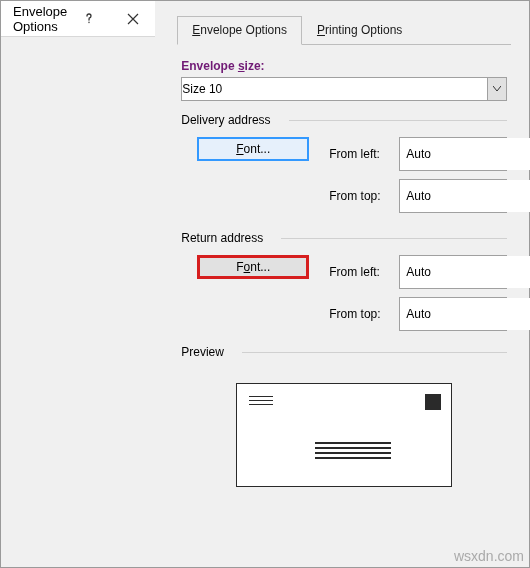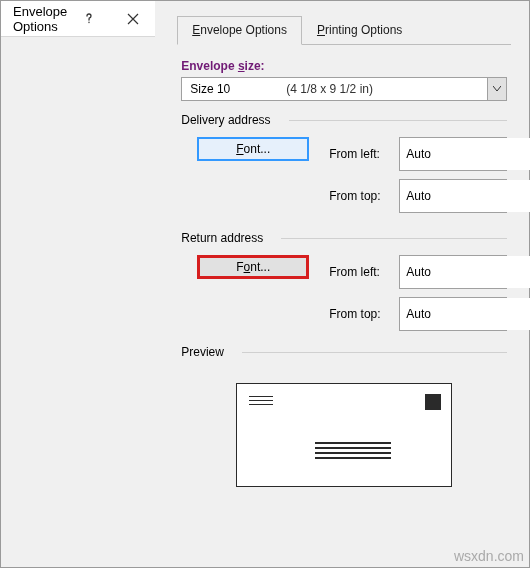--- a/index.html
+++ b/index.html
@@ -35,21 +35,21 @@
     }
     .tab .u { text-decoration: underline; }
     .content { padding: 14px 4px 0 4px; }
     .label { color: #701a75; margin-bottom: 4px; font-weight: bold; }
     .label .u { text-decoration: underline; }
     .select-row {
       display: flex; align-items: stretch; height: 24px; margin-bottom: 12px;
     }
     .select-box {
       flex: 1; background: #fff; border: 1px solid #a0a0a0;
-      display: flex; align-items: center; padding: 0 8px; gap: 56px;
+      display: flex; align-items: center; padding: 0 0; gap: 56px;
       border-right: none;
     }
     .select-dim { color: #333; }
     .select-btn {
       width: 20px; background: #e1e1e1; border: 1px solid #a0a0a0;
       display: flex; align-items: center; justify-content: center;
     }
     .section-header {
       display: flex; align-items: center; gap: 18px; margin-bottom: 10px;
     }
@@ -135,21 +135,20 @@
     </div>
 
     <div class="content">
 
       <div class="label">
         <span>Envelope </span><span class="u">s</span><span>ize:</span>
       </div>
       <div class="select-row">
         <div class="select-box">
           <span>Size 10</span>
-          <span class="select-dim">(4 1/8 x 9 1/2 in)</span>
         </div>
         <div class="select-btn">
           <svg class="chev" viewBox="0 0 8 6">
               <path d="M0 0 L4 5 L8 0" stroke="#333" stroke-width="1" fill="none"></path>
             </svg>
         </div>
       </div>
 
       <div class="section-header">
         <span>Delivery address</span>

